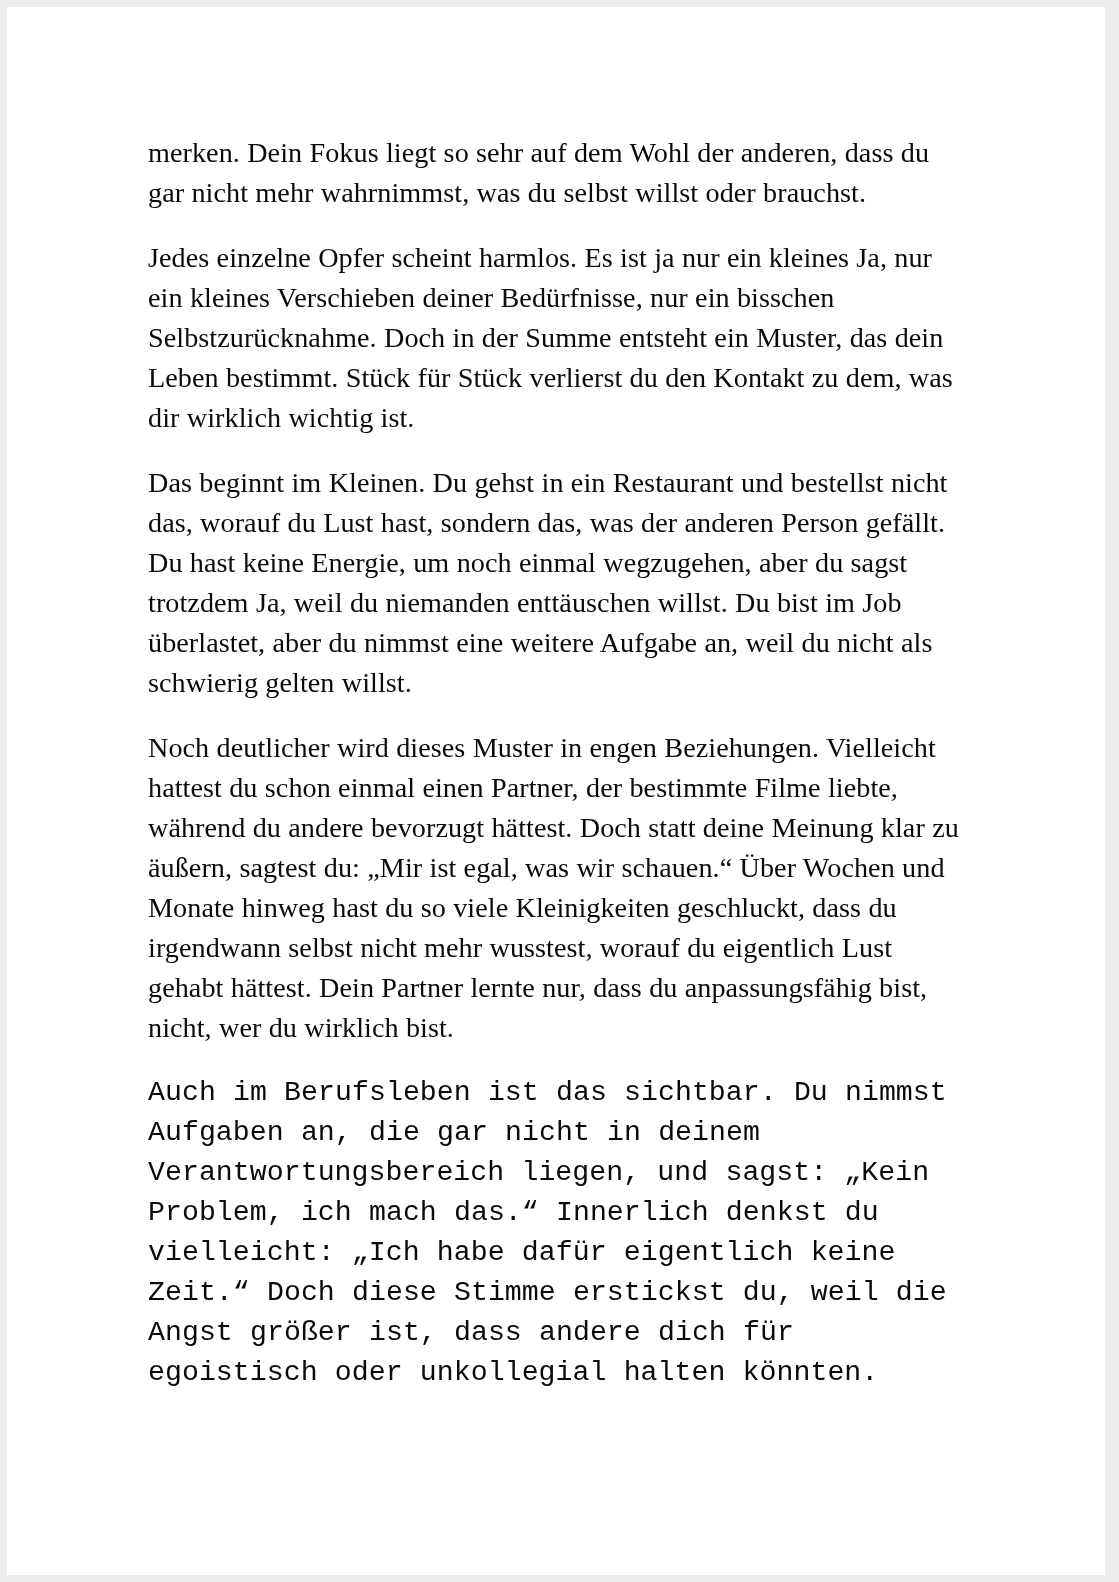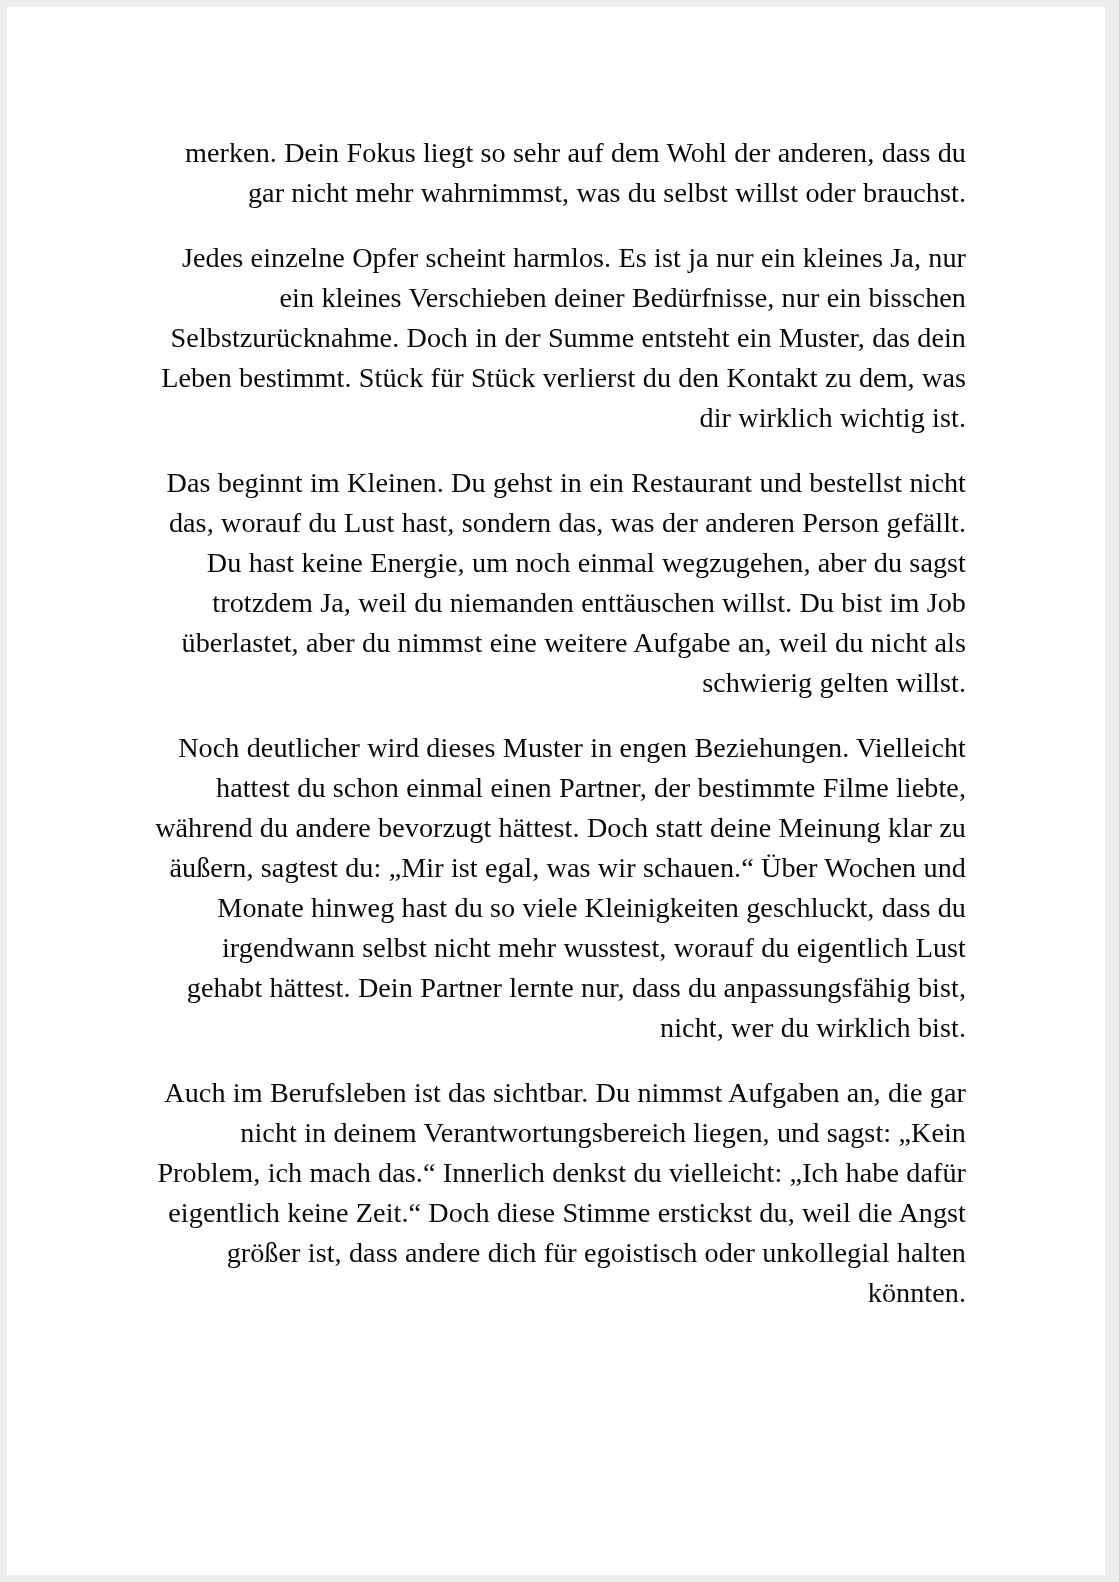--- a/index.html
+++ b/index.html
@@ -30,28 +30,29 @@
     left: 141px;
     top: 126px;
     width: 818px;
   }
 
   .body-paragraph {
     margin: 0 0 25px 0;
     font-size: 28.2px;
     line-height: 40px;
     color: #0a0a0a;
-    text-align: right;
+    text-align: left;
     letter-spacing: 0.05px;
     word-spacing: 0.2px;
     -webkit-font-smoothing: antialiased;
   }
 
   .body-paragraph:last-child {
     margin-bottom: 0;
+    font-family: Liberation Mono, monospace;
   }
 </style>
 </head>
 <body>
 
 <div class="page-sheet">
   <div class="text-column">
 
     <p class="body-paragraph">merken. Dein Fokus liegt so sehr auf dem Wohl der anderen, dass du gar nicht mehr wahrnimmst, was du selbst willst oder brauchst.</p>
 

